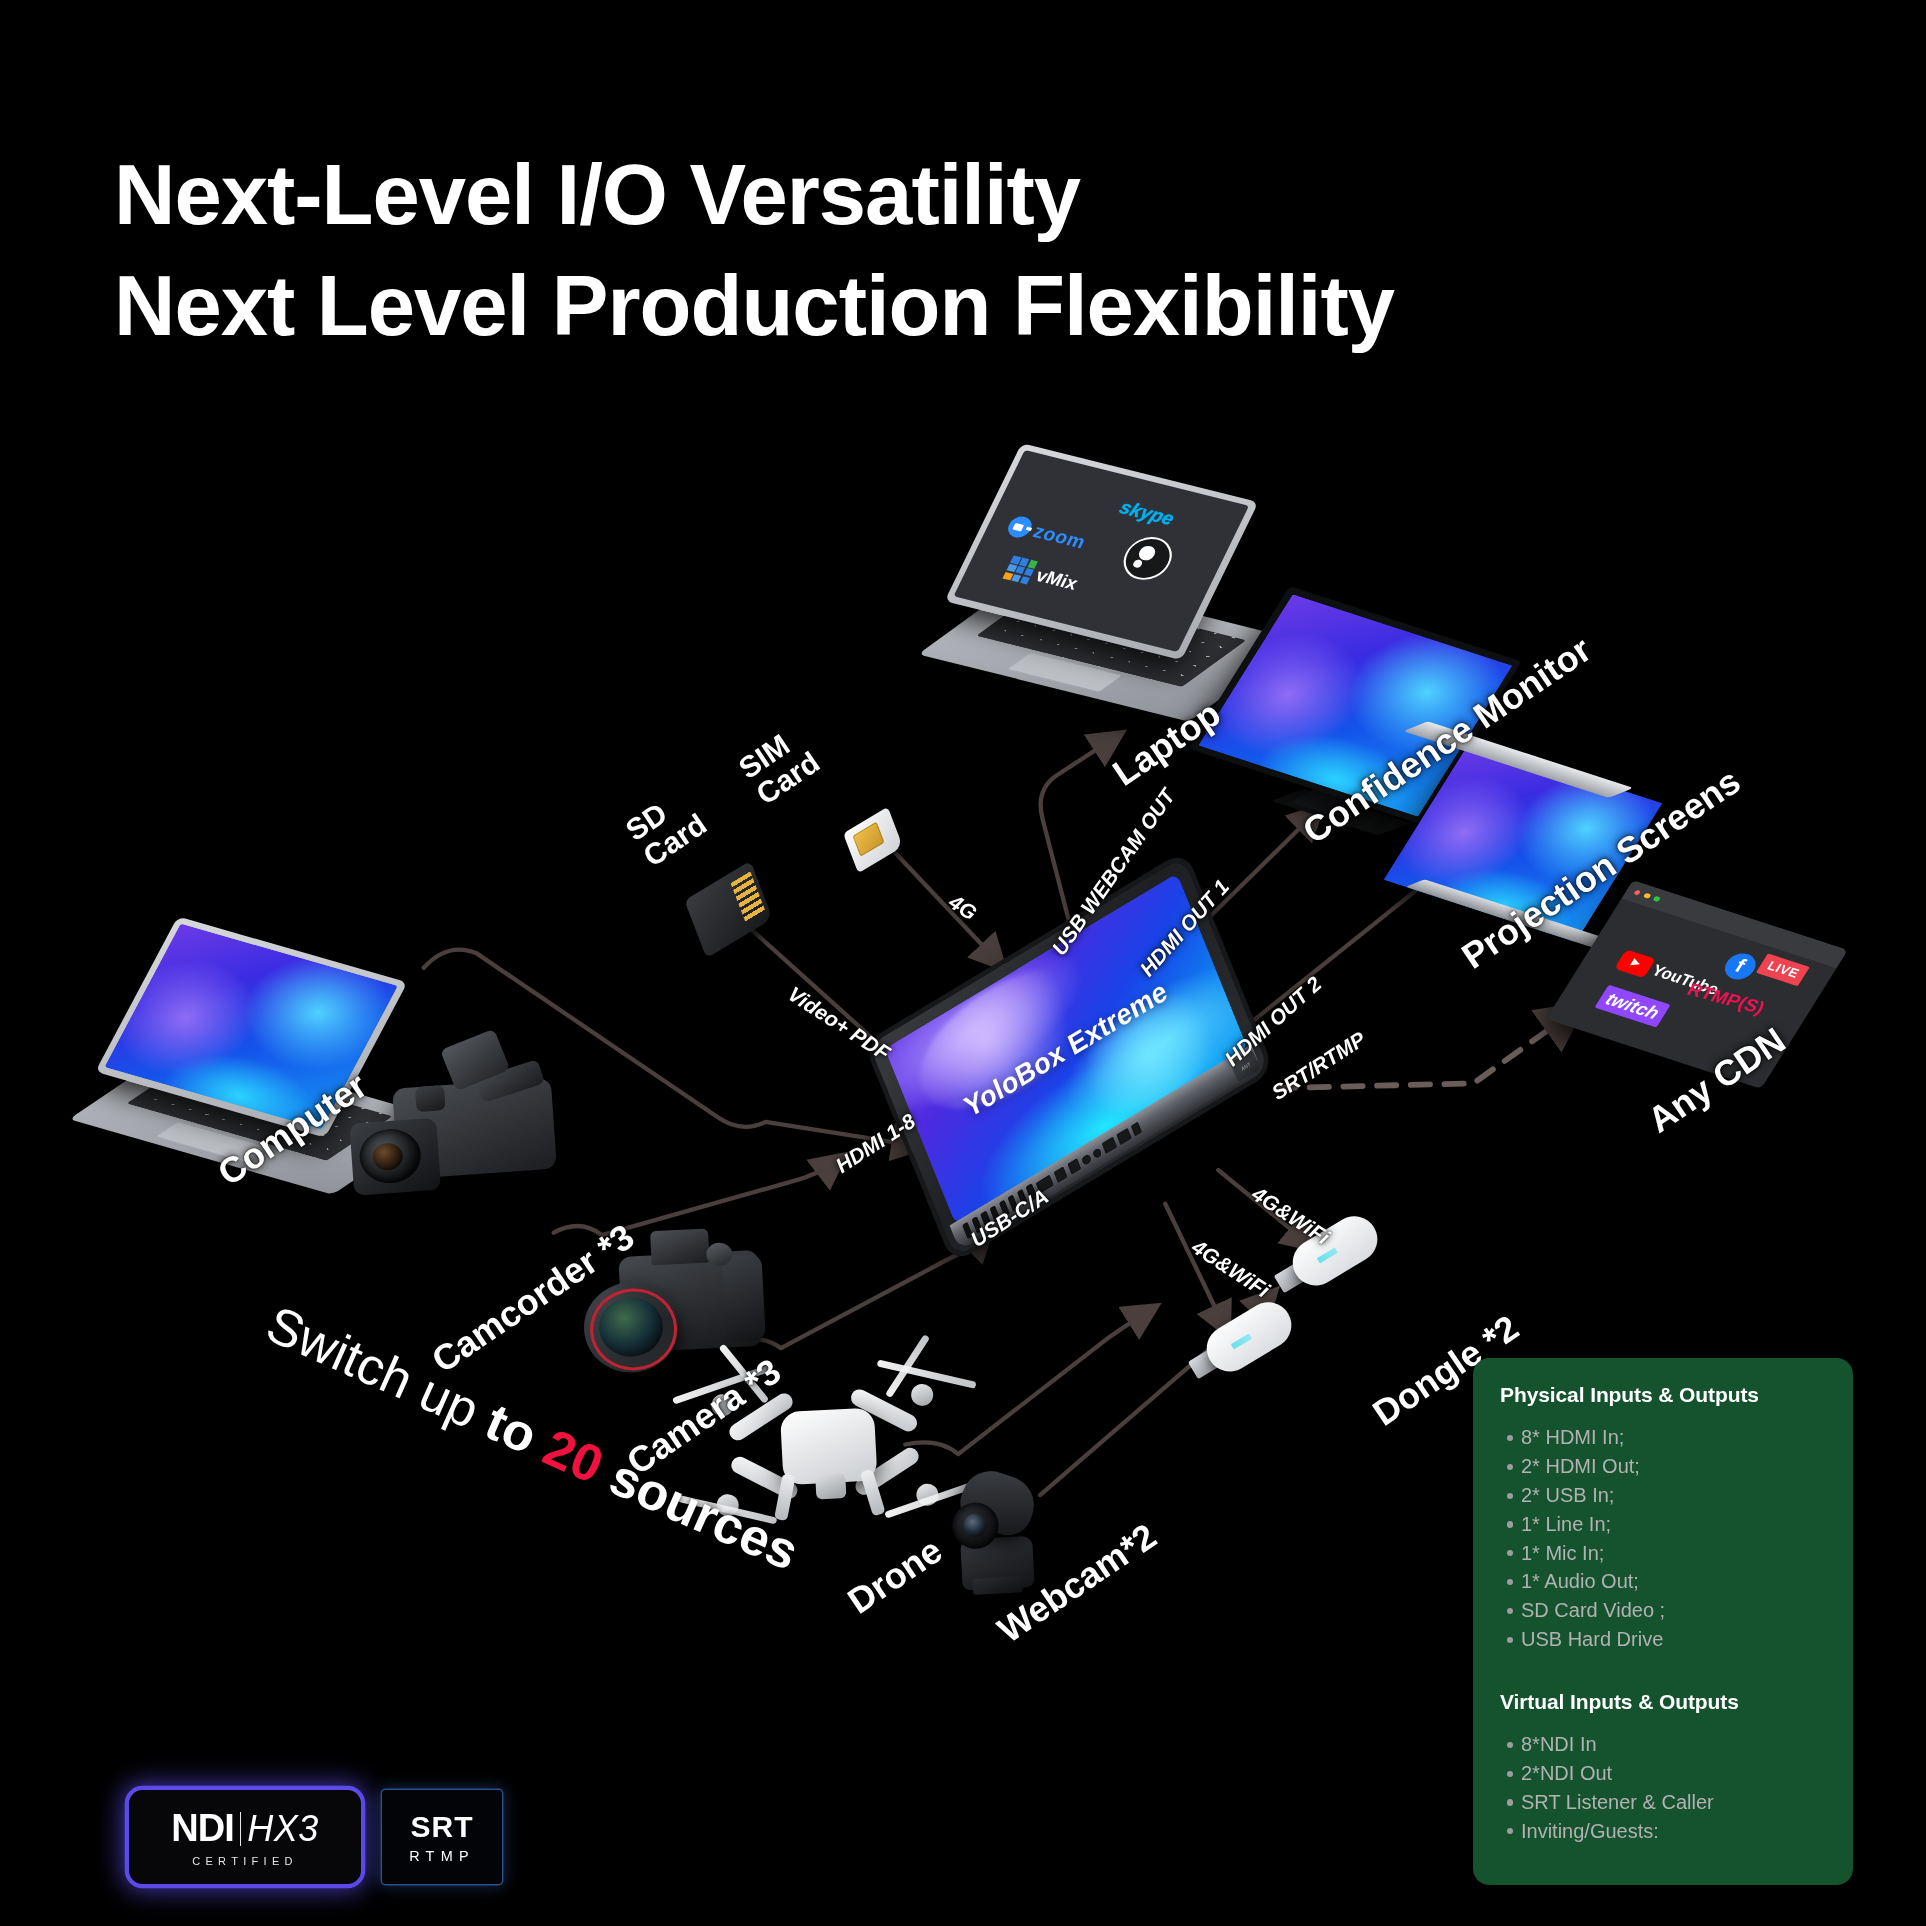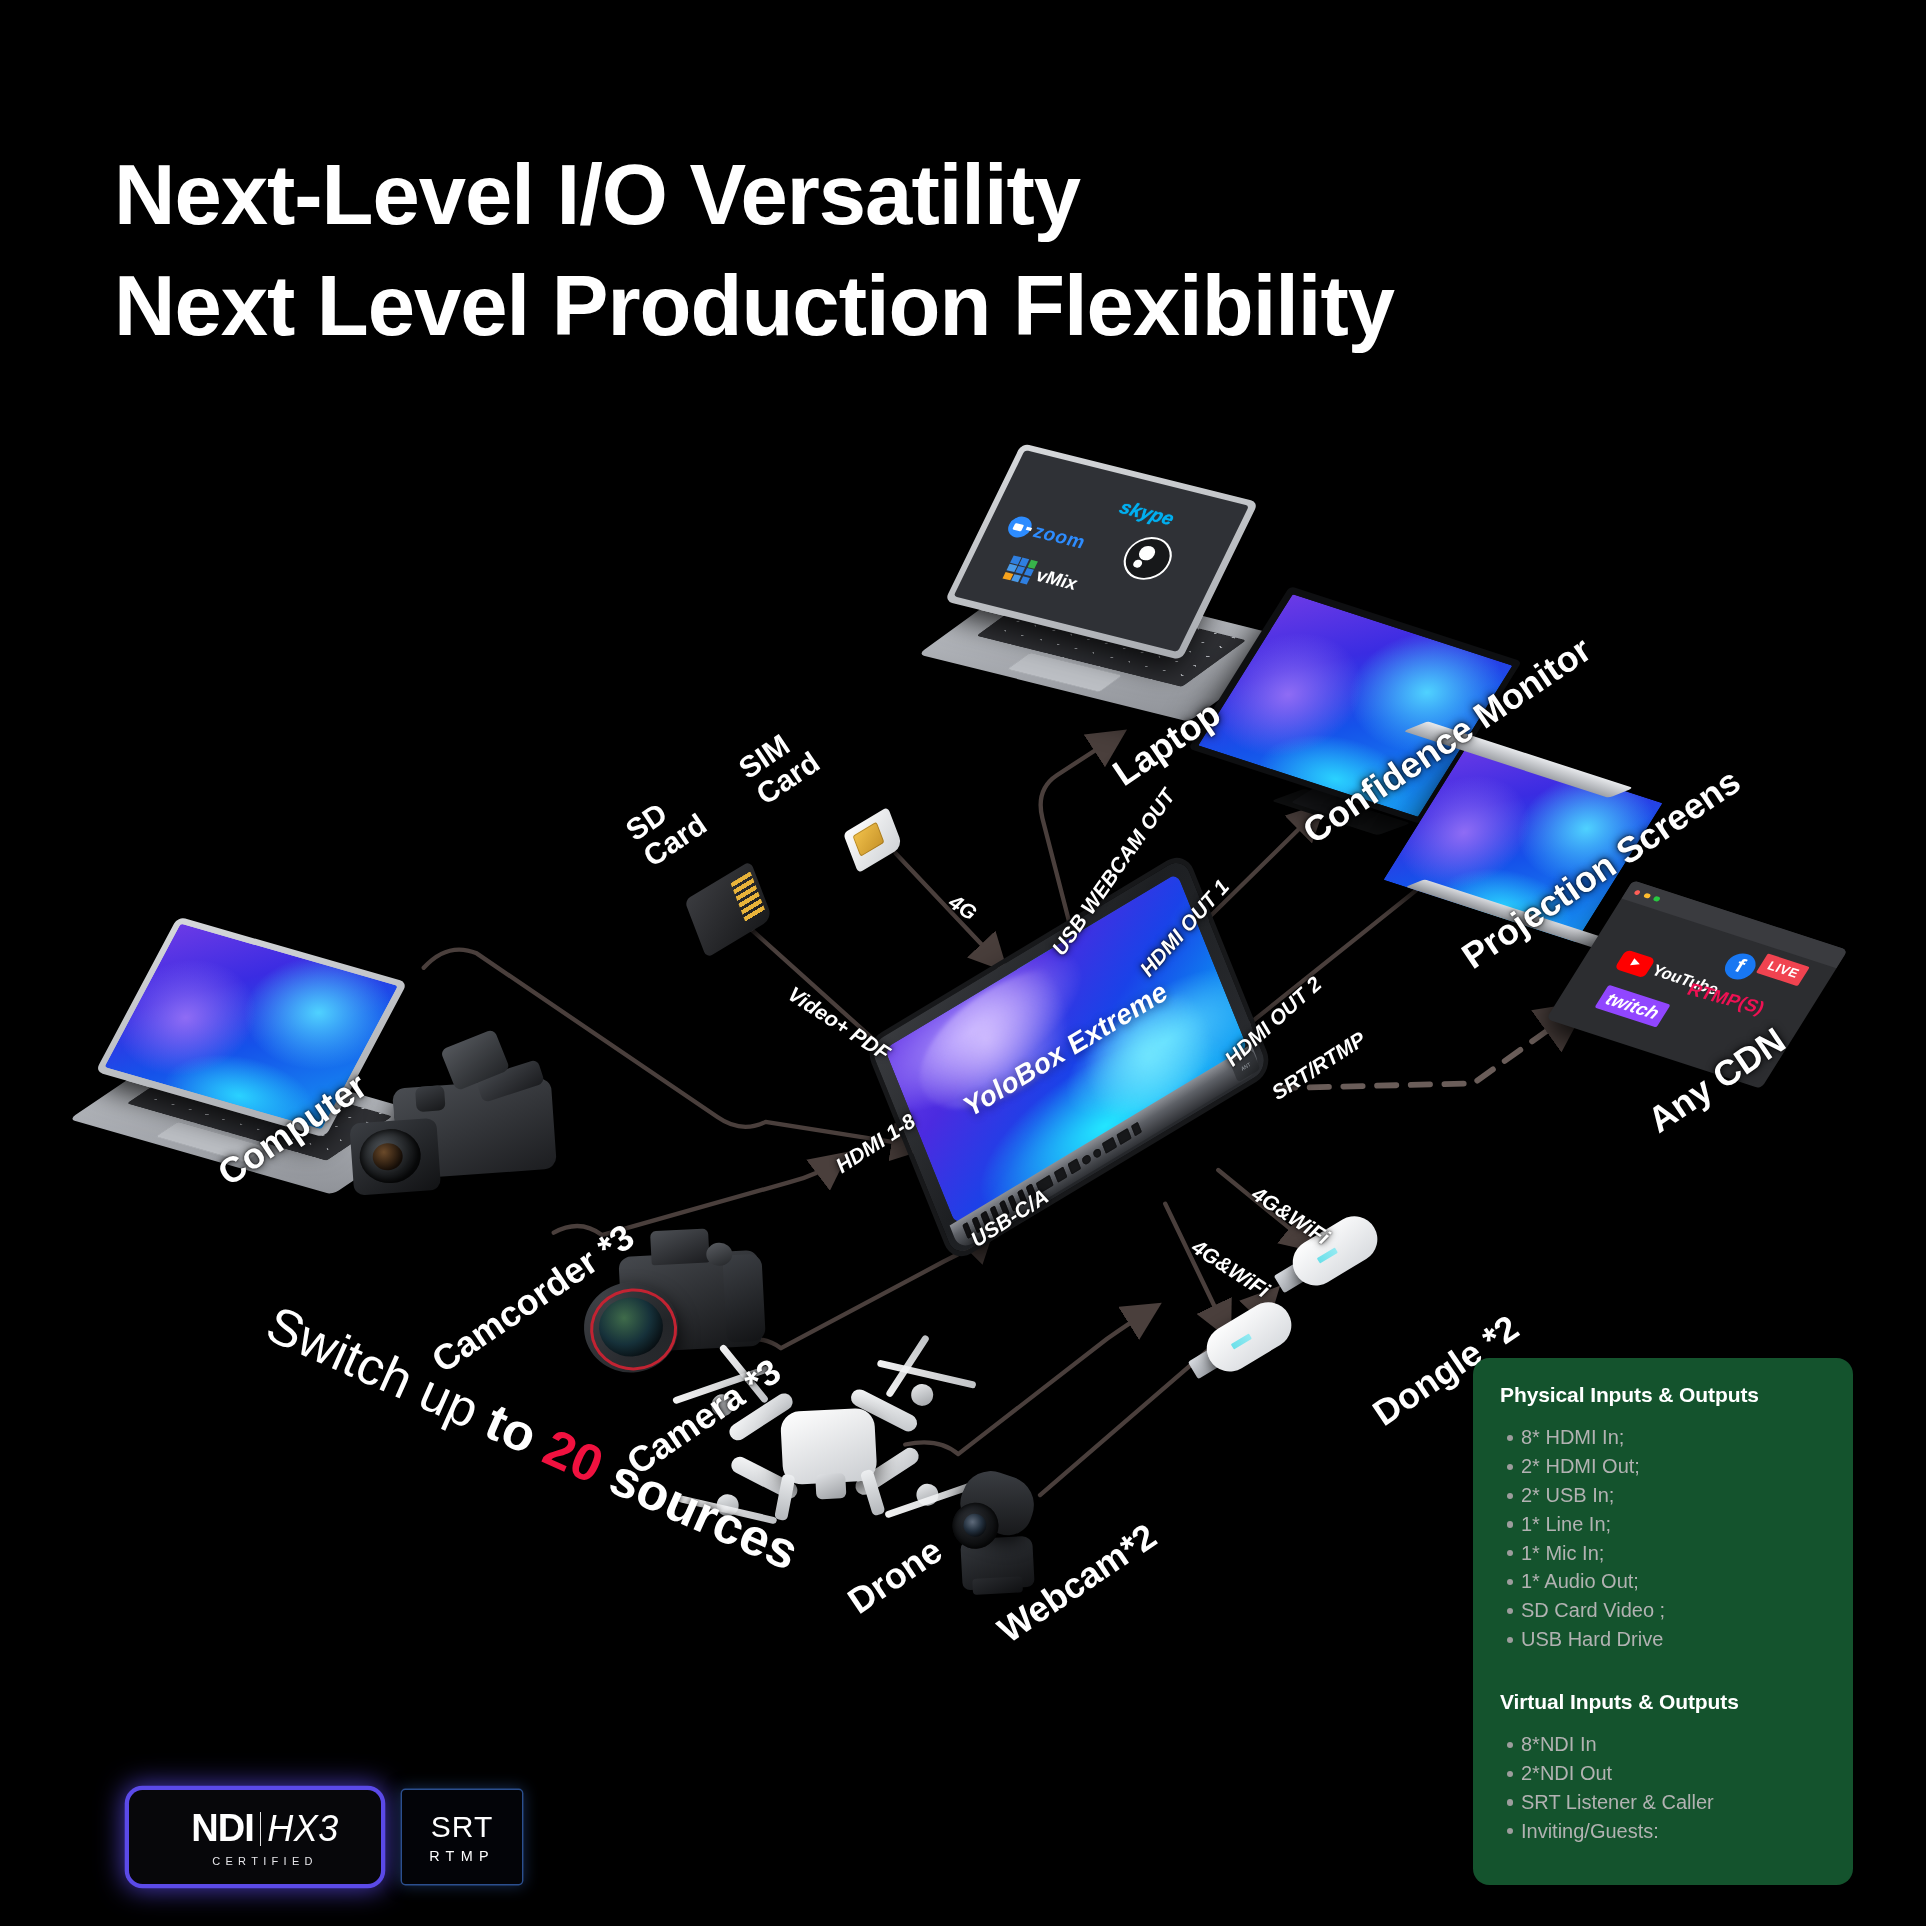--- a/index.html
+++ b/index.html
@@ -287,30 +287,30 @@
   .infopanel h3.second{margin-top:36px;}
   .infopanel ul{margin:0;padding:0 0 0 21px;list-style:none;}
   .infopanel li{position:relative;font-size:20px;line-height:1.44;color:#b2b2b2;font-weight:400;}
   .infopanel li:before{content:"";position:absolute;left:-14.4px;top:11.6px;width:6.3px;height:6.3px;
         border-radius:50%;background:#9d9d9d;}
 
   
   .logos{position:absolute;left:129px;top:1790px;display:flex;align-items:center;gap:21px;}
   .ndi{width:232px;height:94px;border-radius:13.5px;background:#07070a;position:relative;
        box-shadow:0 0 0 4.3px #5b4ae8, 0 0 26px 5.8px rgba(91,74,232,.78);
-       display:flex;flex-direction:column;align-items:center;justify-content:center;padding-left:20px;}
+       display:flex;flex-direction:column;align-items:center;justify-content:center;}
   .ndi .row{display:flex;align-items:center;}
   .ndi .n{font-size:38px;font-weight:700;color:#fff;letter-spacing:-1px;}
   .ndi .pipe{width:1.9px;height:34px;background:#fff;margin:0 5.8px;opacity:.9;}
   .ndi .hx{font-size:36px;font-weight:300;color:#fff;letter-spacing:0.5px;font-style:italic;}
   .ndi .cert{font-size:11px;letter-spacing:5.3px;color:#e6e6ea;margin-top:4.3px;font-weight:400;}
   .srt{width:120px;height:94px;border-radius:3.4px;background:#030408;position:relative;
        box-shadow:0 0 0 1.4px #2b4f8e, 0 0 14.4px 1.9px rgba(50,110,210,.45);
        display:flex;flex-direction:column;align-items:center;justify-content:center;}
-  .srt .s{font-size:30px;font-weight:400;color:#fff;letter-spacing:1px;}
+  .srt .s{font-size:30px;font-weight:700;color:#fff;letter-spacing:1px;}
   .srt .r{font-size:14.4px;font-weight:300;color:#fff;letter-spacing:6.3px;margin-top:3.4px;}
 </style>
 </head>
 <body>
 
 <div class="stage">
 
   <div class="headline">
     <div class="line">Next-Level I/O Versatility</div>
     <div class="line">Next Level Production Flexibility</div>

